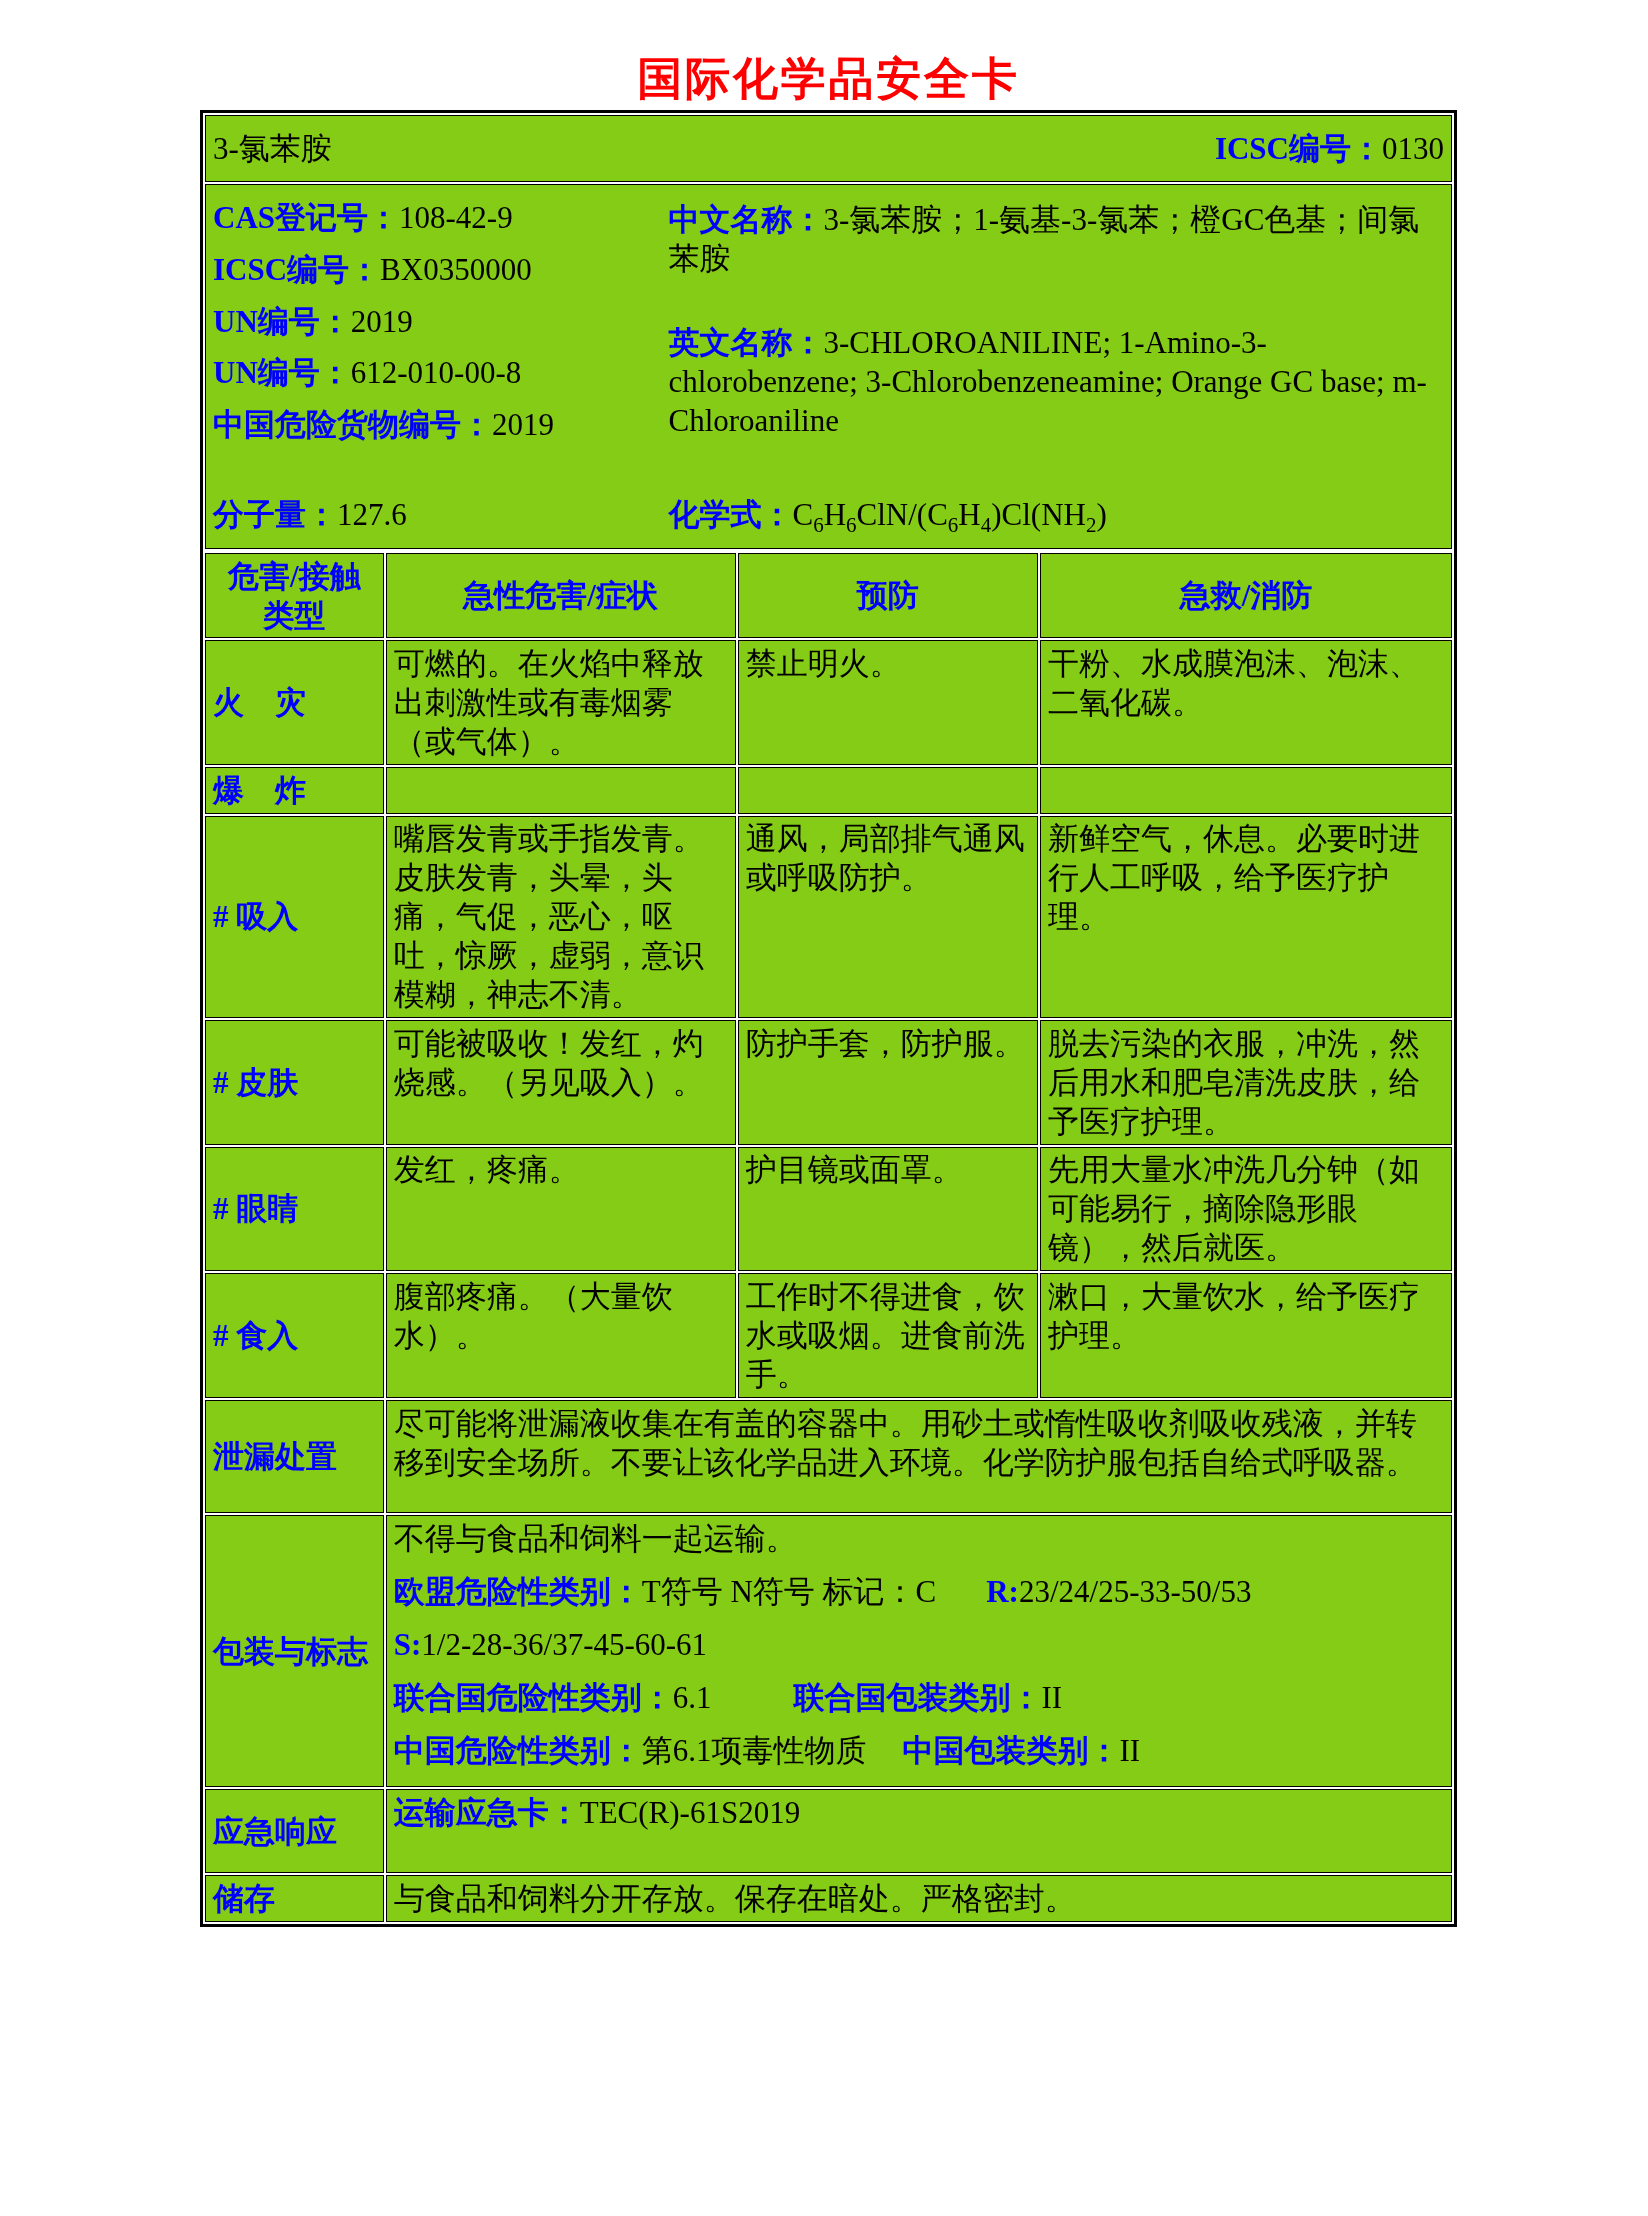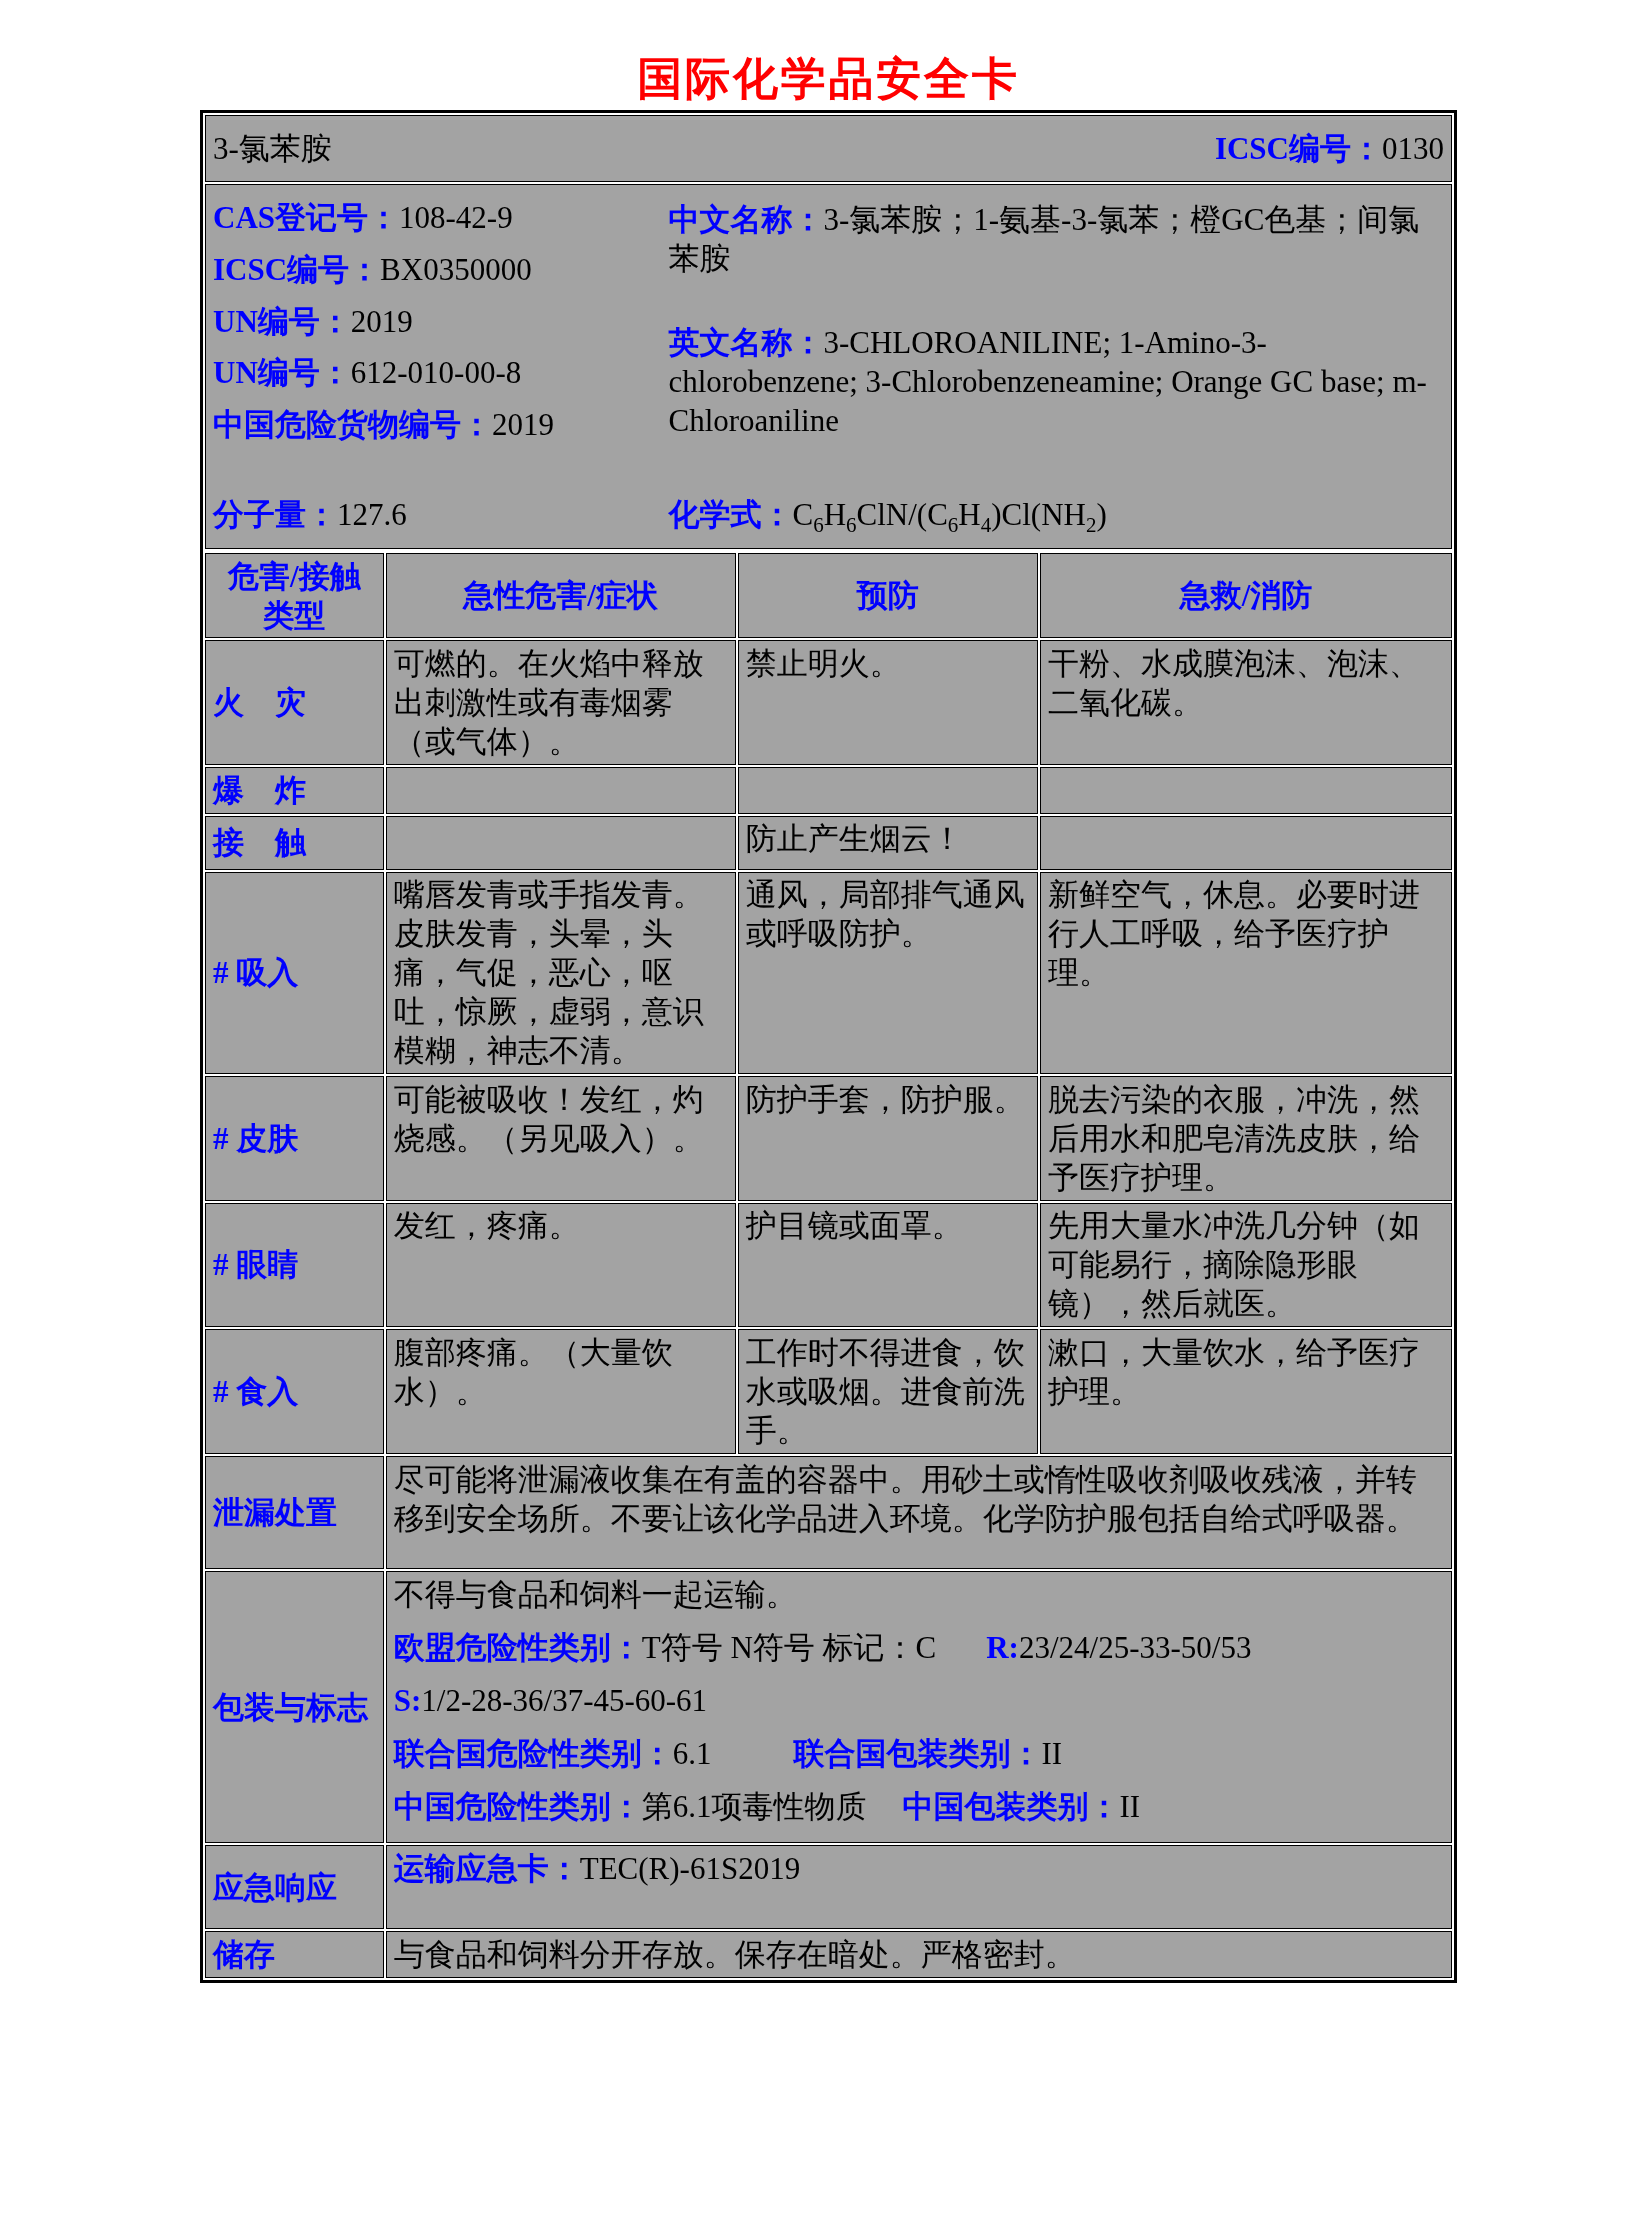--- a/index.html
+++ b/index.html
@@ -18,21 +18,21 @@
     height:82px;box-sizing:border-box;
   }
   .card{
     margin-left:200px;width:1257px;box-sizing:border-box;
     border:3.5px solid #000;background:#ffffff;
   }
   table{border-collapse:separate;border-spacing:2.8px;width:100%;table-layout:fixed;}
   td{
     border:1.4px solid #000;box-sizing:border-box;
     font-size:31px;line-height:39px;color:#000;
-    padding:2.8px 7px;vertical-align:top;background:#a3a3a3;
+    padding:2.8px 7px;vertical-align:top;background:#84cc16;
     overflow:hidden;
   }
   .blue{color:#0000ff;font-weight:bold;}
   .val{color:#000;font-weight:normal;}
 
   
   .titlecell{height:67px;vertical-align:middle;}
   .titleflex{display:flex;justify-content:space-between;align-items:center;}
   .infocell{height:350px;}
   .infocols{display:flex;}
@@ -136,26 +136,20 @@
         <td>可燃的。在火焰中释放出刺激性或有毒烟雾（或气体）。</td>
         <td>禁止明火。</td>
         <td>干粉、水成膜泡沫、泡沫、二氧化碳。</td>
       </tr>
       <tr class="h-expl">
         <td class="lab">爆　炸</td>
         <td></td>
         <td></td>
         <td></td>
       </tr>
-      <tr class="h-cont">
-        <td class="lab">接　触</td>
-        <td></td>
-        <td>防止产生烟云！</td>
-        <td></td>
-      </tr>
       <tr class="h-inh">
         <td class="lab"># 吸入</td>
         <td>嘴唇发青或手指发青。皮肤发青，头晕，头痛，气促，恶心，呕吐，惊厥，虚弱，意识模糊，神志不清。</td>
         <td>通风，局部排气通风或呼吸防护。</td>
         <td>新鲜空气，休息。必要时进行人工呼吸，给予医疗护理。</td>
       </tr>
       <tr class="h-skin">
         <td class="lab"># 皮肤</td>
         <td>可能被吸收！发红，灼烧感。（另见吸入）。</td>
         <td>防护手套，防护服。</td>

